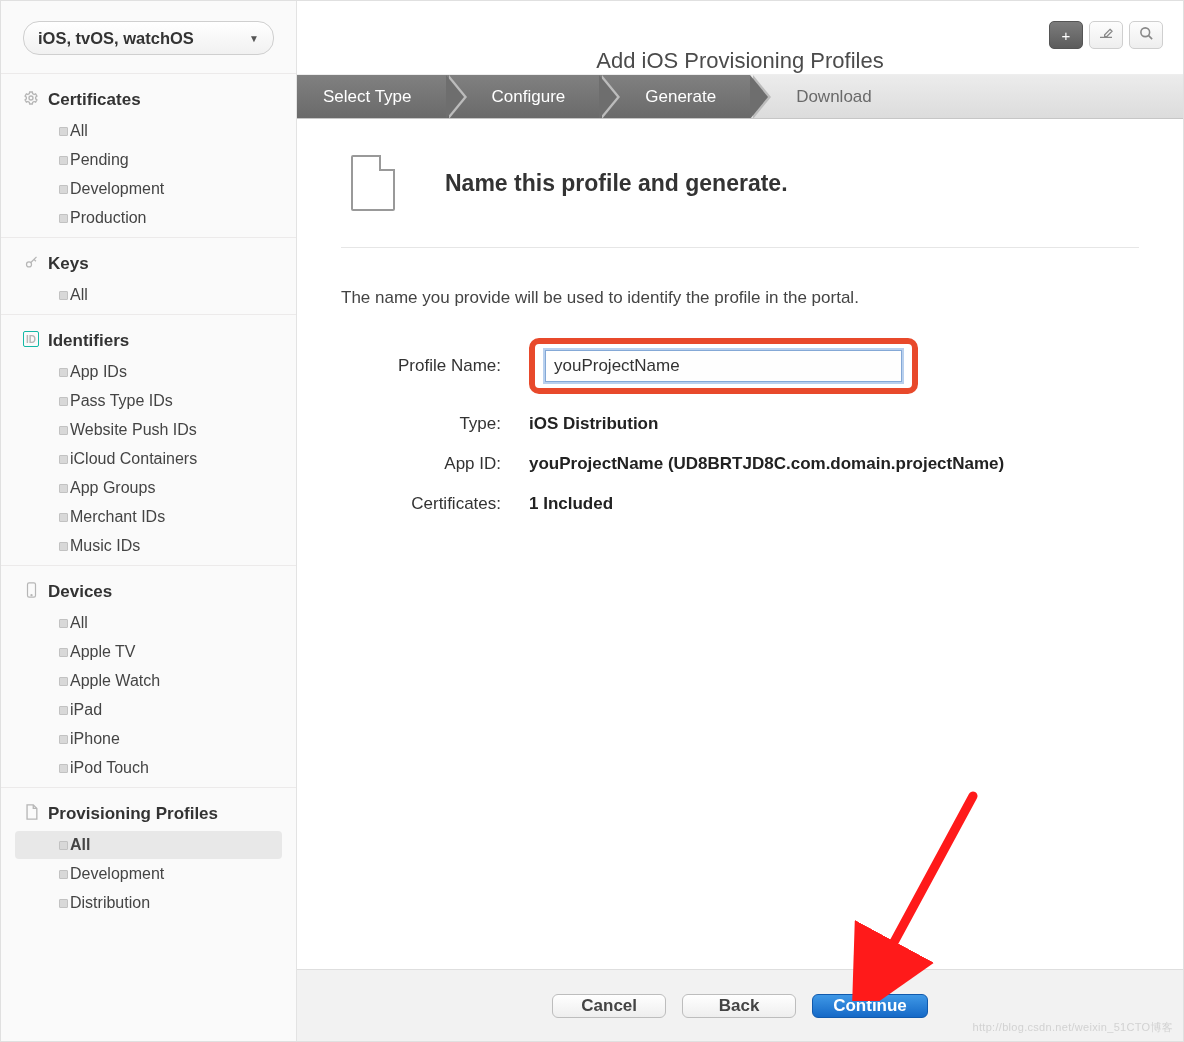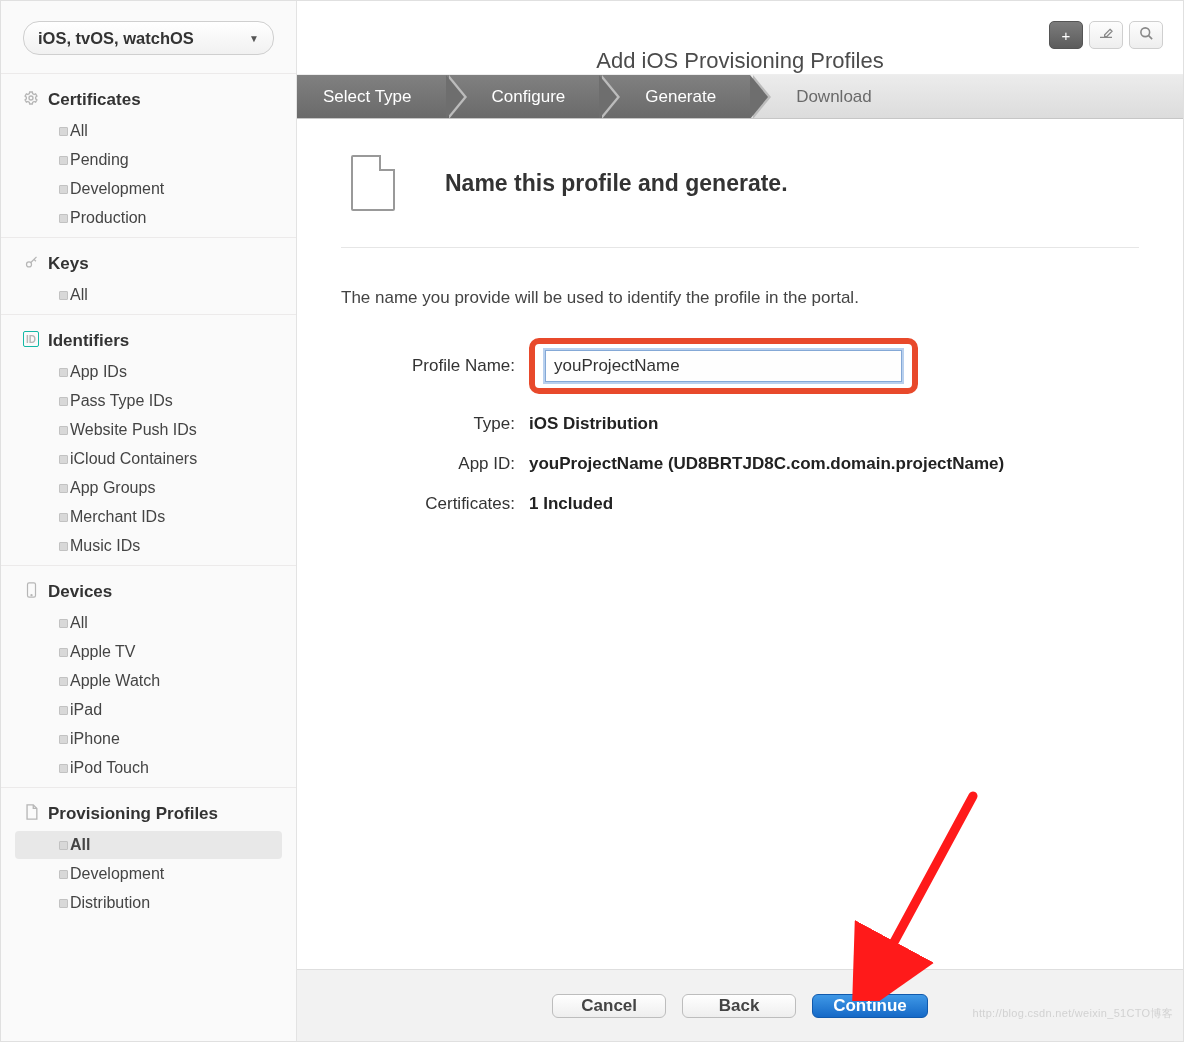--- a/index.html
+++ b/index.html
@@ -227,21 +227,21 @@
     margin: 40px 0 20px 0;
   }
   .form-row {
     display: flex;
     align-items: center;
     margin: 10px 0;
   }
   .form-label {
     width: 188px;
     text-align: right;
-    padding-right: 14px;
+    padding-right: 28px;
     font-size: 17px;
     color: #333;
   }
   .form-value {
     font-size: 17px;
     font-weight: 700;
     color: #222;
   }
   .highlight-box {
     border: 6px solid #e8492b;
@@ -295,21 +295,21 @@
     position: absolute;
     right: 200px;
     bottom: 40px;
     width: 140px;
     height: 210px;
     pointer-events: none;
   }
   .watermark {
     position: absolute;
     right: 10px;
-    bottom: 20px;
+    bottom: 6px;
     font-size: 11px;
     color: #d2d2d2;
     letter-spacing: .3px;
   }
 </style>
 </head>
 <body>
 
 <div class="app">
 

